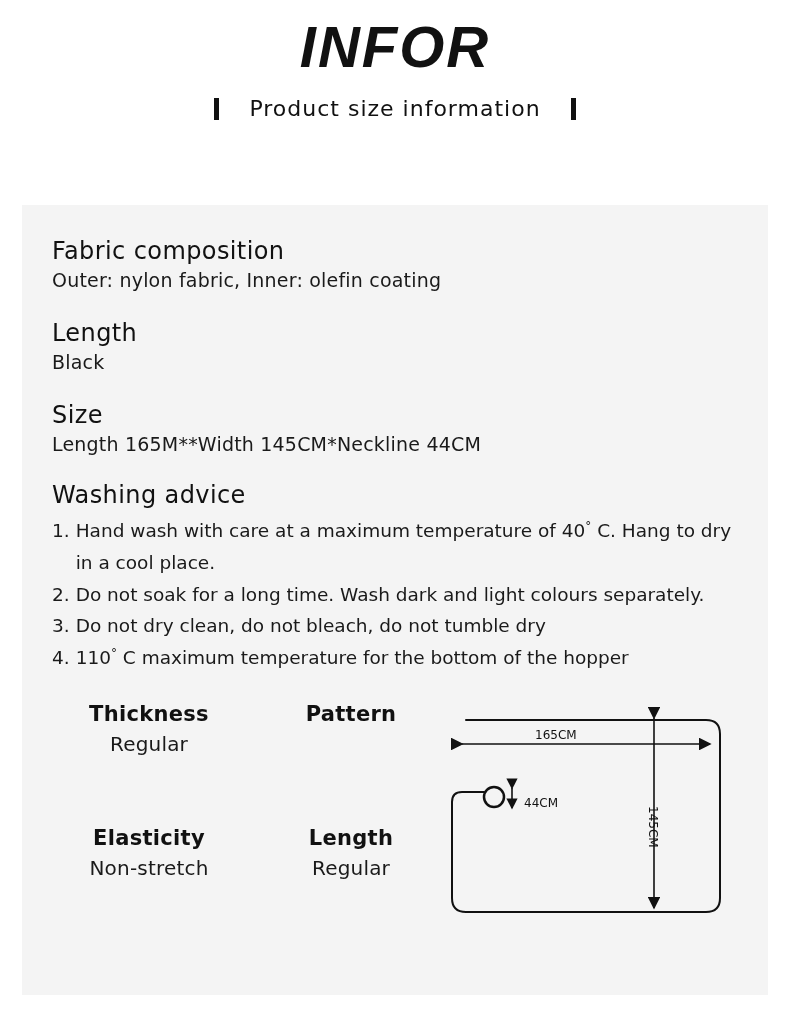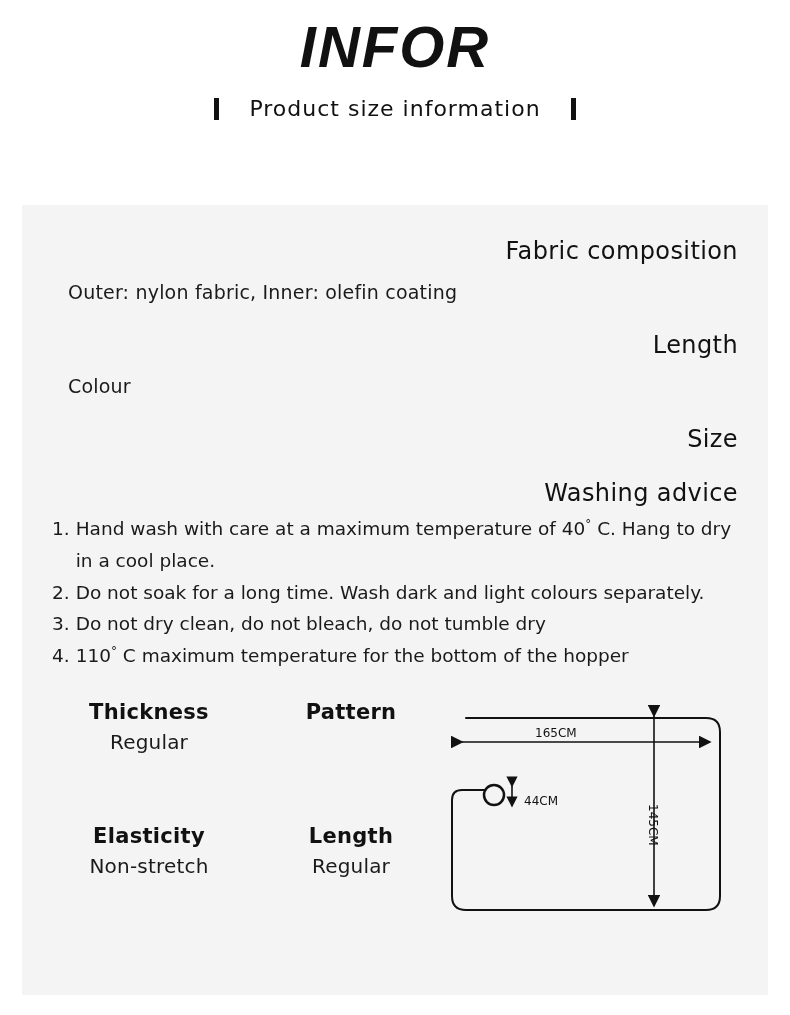--- a/index.html
+++ b/index.html
@@ -60,26 +60,25 @@
     box-sizing: border-box;
     padding: 32px 30px 0 30px;
   }
 
   .sec-title {
     font-size: 24px;
     font-weight: normal;
     color: #111;
     margin: 0 0 4px 0;
     letter-spacing: 0.4px;
-    text-align: right;
   }
   .sec-body {
     font-size: 19px;
     color: #1a1a1a;
-    margin: 16px;
+    margin: 0;
     letter-spacing: 0.2px;
   }
   .block { margin-bottom: 28px; }
   .block.small { margin-bottom: 26px; }
 
   .wash-title { margin-bottom: 6px; }
   .wash-list {
     list-style: none;
     margin: 0;
     padding: 0;
@@ -165,25 +164,26 @@
 
 <div class="panel">
 
   <div class="block">
     <div class="sec-title">Fabric composition</div>
     <div class="sec-body">Outer: nylon fabric, Inner: olefin coating</div>
   </div>
 
   <div class="block">
     <div class="sec-title">Length</div>
-    <div class="sec-body">Colour</div>
+    <div class="sec-body">Black</div>
   </div>
 
   <div class="block small">
     <div class="sec-title">Size</div>
+    <div class="sec-body">Length 165M**Width 145CM*Neckline 44CM</div>
   </div>
 
   <div class="block">
     <div class="sec-title wash-title">Washing advice</div>
     <ul class="wash-list">
       <li>
         <span class="wash-num">1.</span>
         <span class="wash-text"><span>Hand wash with care at a maximum temperature of 40</span><sup class="deg">°</sup><span> C. Hang to dry in a cool place.</span></span>
       </li>
       <li>

